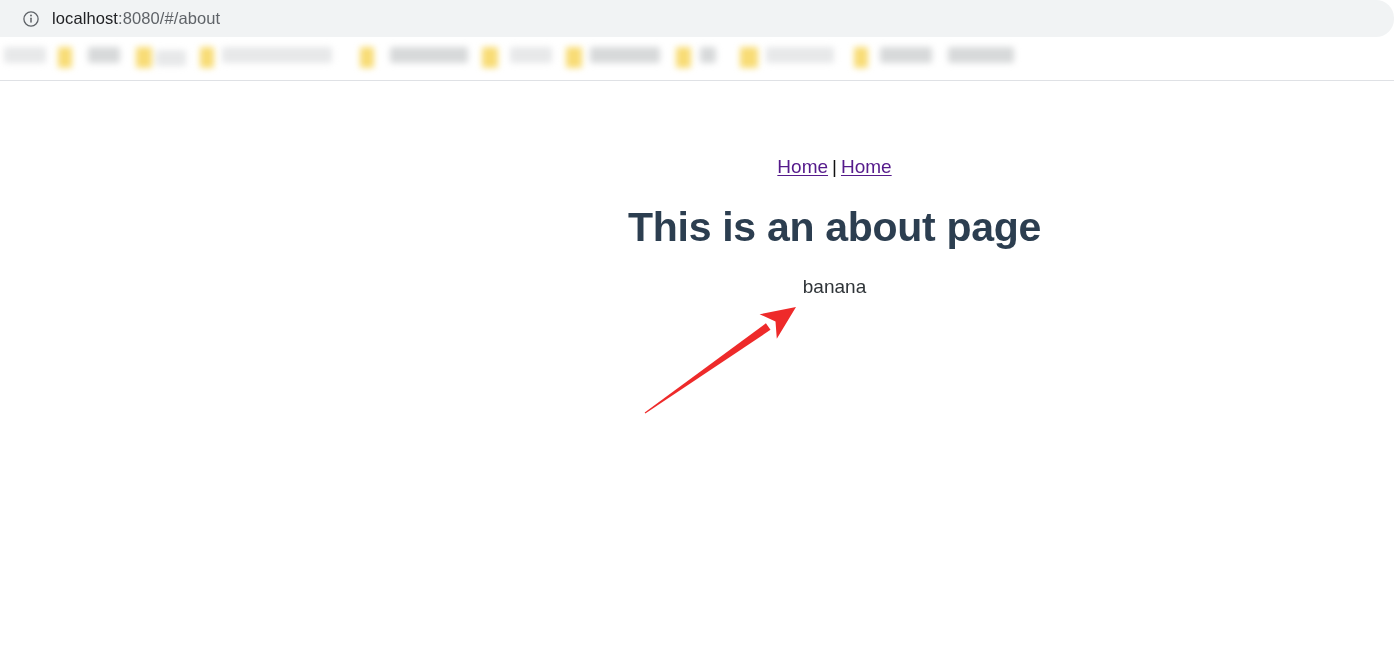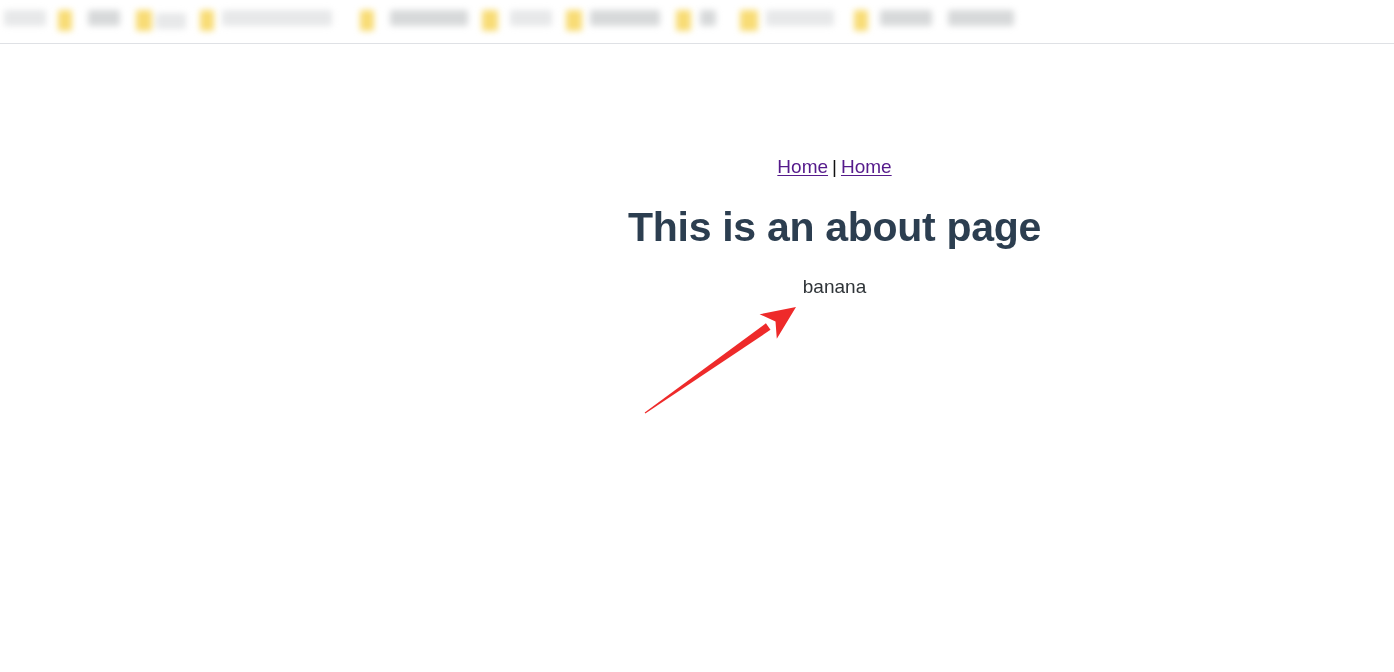--- a/index.html
+++ b/index.html
@@ -148,20 +148,30 @@
     width: 1394px;
     height: 672px;
     pointer-events: none;
   }
 </style>
 </head>
 <body>
 
 <div class="browser-chrome">
 
+  <div class="omnibox">
+    <svg class="omnibox-info-icon" viewBox="0 0 18 18">
+      <circle cx="9" cy="9" r="7.1" fill="none" stroke="#5f6368" stroke-width="1.3"></circle>
+      <circle cx="9" cy="5.5" r="0.95" fill="#5f6368"></circle>
+      <rect x="8.25" y="7.6" width="1.5" height="5.2" rx="0.7" fill="#5f6368"></rect>
+    </svg>
+    <span class="omnibox-url">
+      <span class="url-host">localhost</span><span class="url-rest">:8080/#/about</span>
+    </span>
+  </div>
 
   <div class="bookmarks-bar" id="bookmarks-bar">
       <div class="bookmark-item" style="left: 4px;">
         <div class="bm-label light" style="width: 42px;"></div>
       </div>
       <div class="bookmark-item" style="left: 58px;">
         <div class="bm-folder" style="width: 14px;"></div>
       </div>
       <div class="bookmark-item" style="left: 88px;">
         <div class="bm-label" style="width: 32px;"></div>

